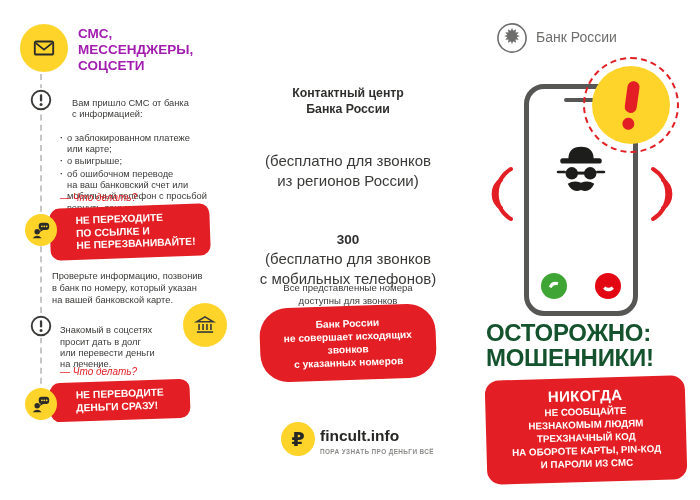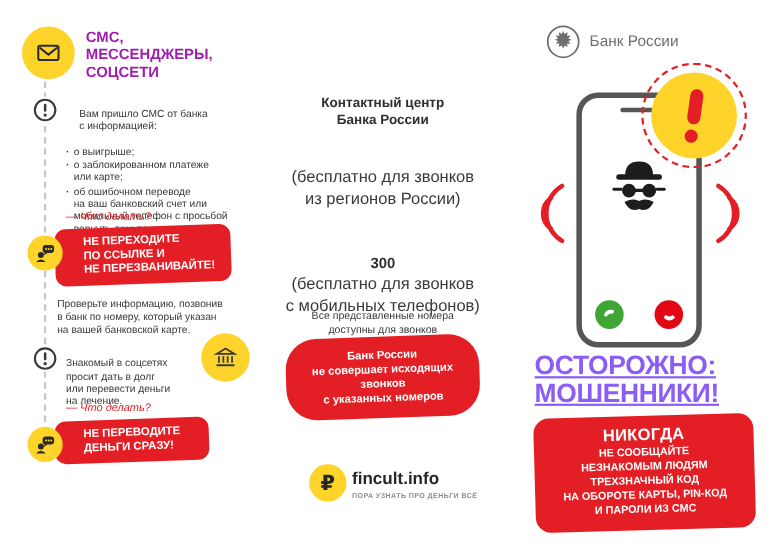--- a/index.html
+++ b/index.html
@@ -67,22 +67,22 @@
            display:flex;align-items:center;justify-content:center;}
   .cgreen{left:12px;background:#3fa535;}
   .cred{right:12px;background:#e30613;}
   .alert{left:592px;top:66px;width:78px;height:78px;border-radius:50%;background:#ffd42a;z-index:3;}
   .alert-ring{position:absolute;inset:-9px;border:2.5px dashed #e31e24;border-radius:50%;}
   .excl{position:absolute;inset:0;transform:rotate(8deg);}
   .excl-bar{position:absolute;left:33px;top:15px;width:12px;height:32px;border-radius:6px;background:#e31e24;}
   .excl-dot{position:absolute;left:33px;top:52px;width:12px;height:12px;border-radius:50%;background:#e31e24;}
   .waves{z-index:0;}
   .waves-l{left:490px;top:162px;} .waves-r{left:648px;top:162px;}
-  .warning-title{left:486px;top:320px;font-size:24px;font-weight:800;color:#8b5cf6;
-                 line-height:1.05;letter-spacing:-0.3px;margin:0;text-decoration:underline;}
+  .warning-title{left:486px;top:320px;font-size:24px;font-weight:800;color:#14532d;
+                 line-height:1.05;letter-spacing:-0.3px;margin:0;}
   .never{left:486px;top:378px;width:190px;padding:9px 5px 11px;background:#e31e24;color:#fff;
          text-align:center;font-weight:800;border-radius:14px;transform:rotate(-1.6deg);}
   .never-word{font-size:15px;letter-spacing:.3px;}
   .never-text{font-size:9.8px;line-height:1.32;margin-top:2px;}
 </style>
 </head>
 <body>
 
 <div class="page">
 
@@ -103,23 +103,23 @@
       <circle cx="12" cy="12" r="9.3" fill="#fff" stroke="#3a3a38" stroke-width="1.9"></circle>
       <rect x="10.9" y="6.3" width="2.3" height="7.2" rx="1.1" fill="#3a3a38"></rect>
       <circle cx="12.05" cy="16.6" r="1.5" fill="#3a3a38"></circle>
     </svg>
   </div>
 
   <div class="abs textblock t1">
     <p data-bind="left.section1.intro">Вам пришло СМС от банка
 с информацией:</p>
     <ul>
-      <li data-bind="left.section1.bullets.1">о выигрыше;</li>
       <li data-bind="left.section1.bullets.0">о заблокированном платеже
 или карте;</li>
+      <li data-bind="left.section1.bullets.1">о выигрыше;</li>
       <li data-bind="left.section1.bullets.2">об ошибочном переводе
 на ваш банковский счет или
 мобильный телефон с просьбой
 вернуть деньги.</li>
     </ul>
   </div>
 
   <div class="abs wd wd1" data-bind="left.section1.what_to_do">— Что делать?</div>
 
   <div class="abs badge b1">

